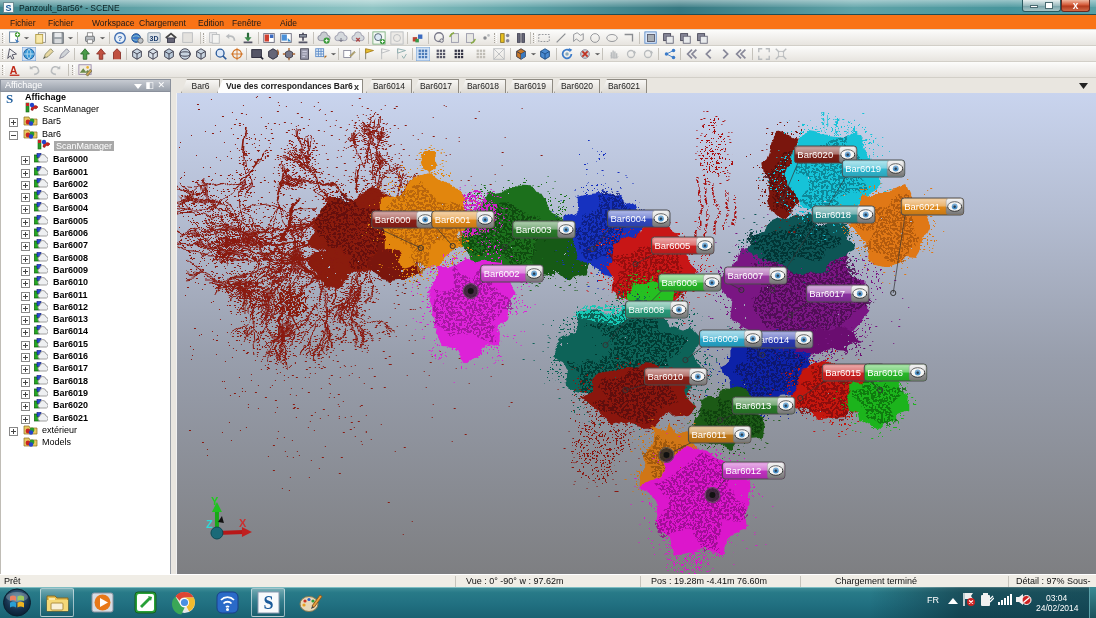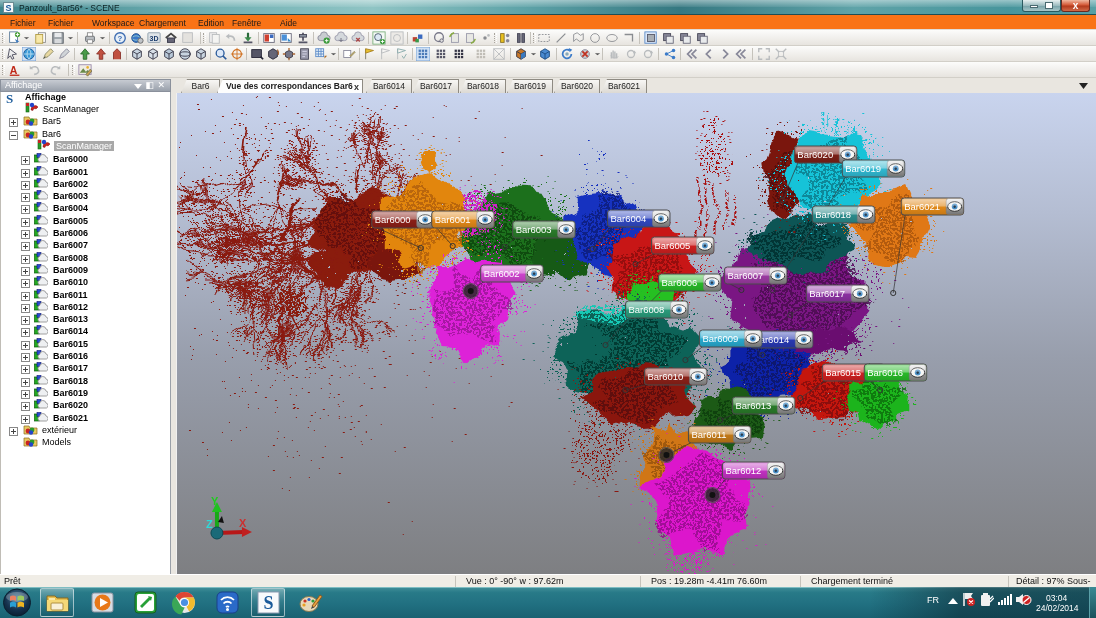--- a/index.html
+++ b/index.html
@@ -821,21 +821,21 @@
       <span style="position:absolute;left:41px;top:0px">Models</span>
     </div>
   </div>
 <div class="abs status">
     <span style="left:4px">Prêt</span>
     <div class="ssep" style="left:455px"></div>
     <span style="left:466px">Vue : 0° -90° w : 97.62m</span>
     <div class="ssep" style="left:640px"></div>
     <span style="left:651px">Pos : 19.28m -4.41m 76.60m</span>
     <div class="ssep" style="left:800px"></div>
-    <span style="left:811px">Chargement terminé</span>
+    <span style="left:835px">Chargement terminé</span>
     <div class="ssep" style="left:1008px"></div>
     <span style="left:1016px">Détail :  97%  Sous-</span>
   </div>
 <div class="abs taskbar">
     <div class="abs" style="left:870px;top:0;width:226px;height:31px;background:linear-gradient(90deg,rgba(10,30,40,0),rgba(10,30,40,0.45) 40%,rgba(10,35,45,0.5))"></div>
     <svg class="abs" style="left:2px;top:1px" width="30" height="29" viewBox="0 0 30 29">
       <defs>
         <radialGradient id="orb" cx="50%" cy="35%" r="70%">
           <stop offset="0%" stop-color="#4a7a9a"></stop>
           <stop offset="60%" stop-color="#16324e"></stop>

